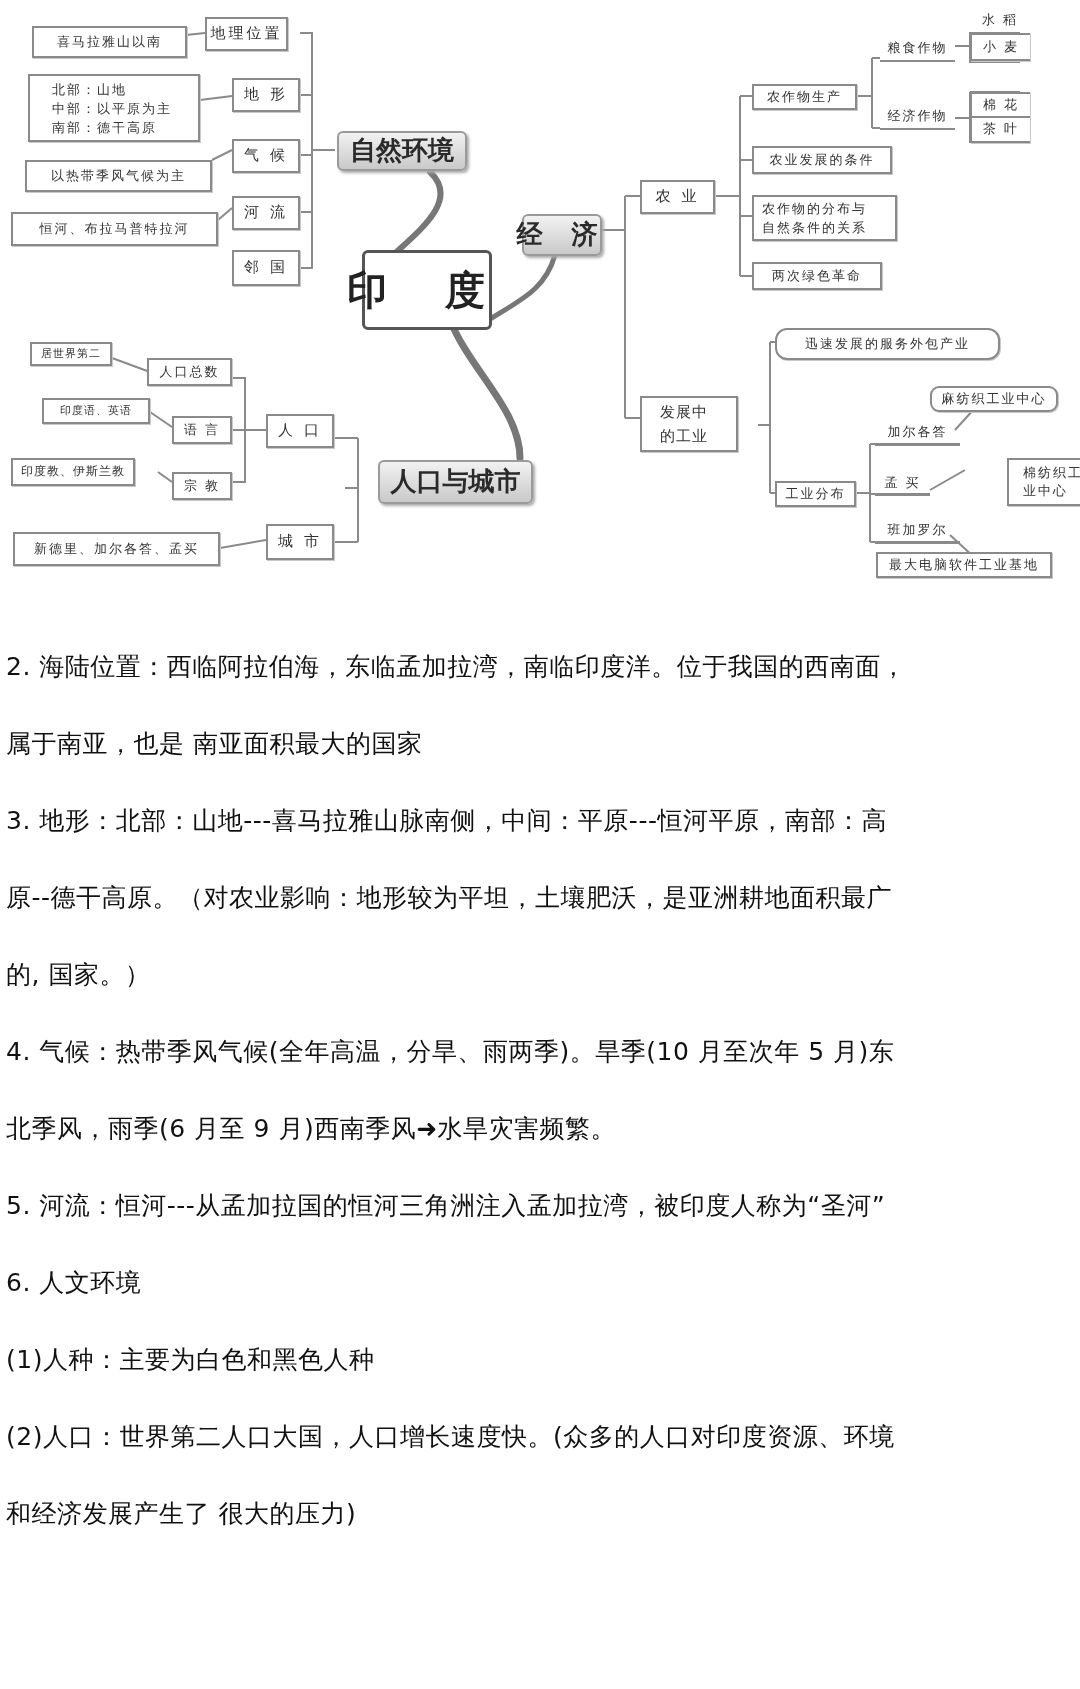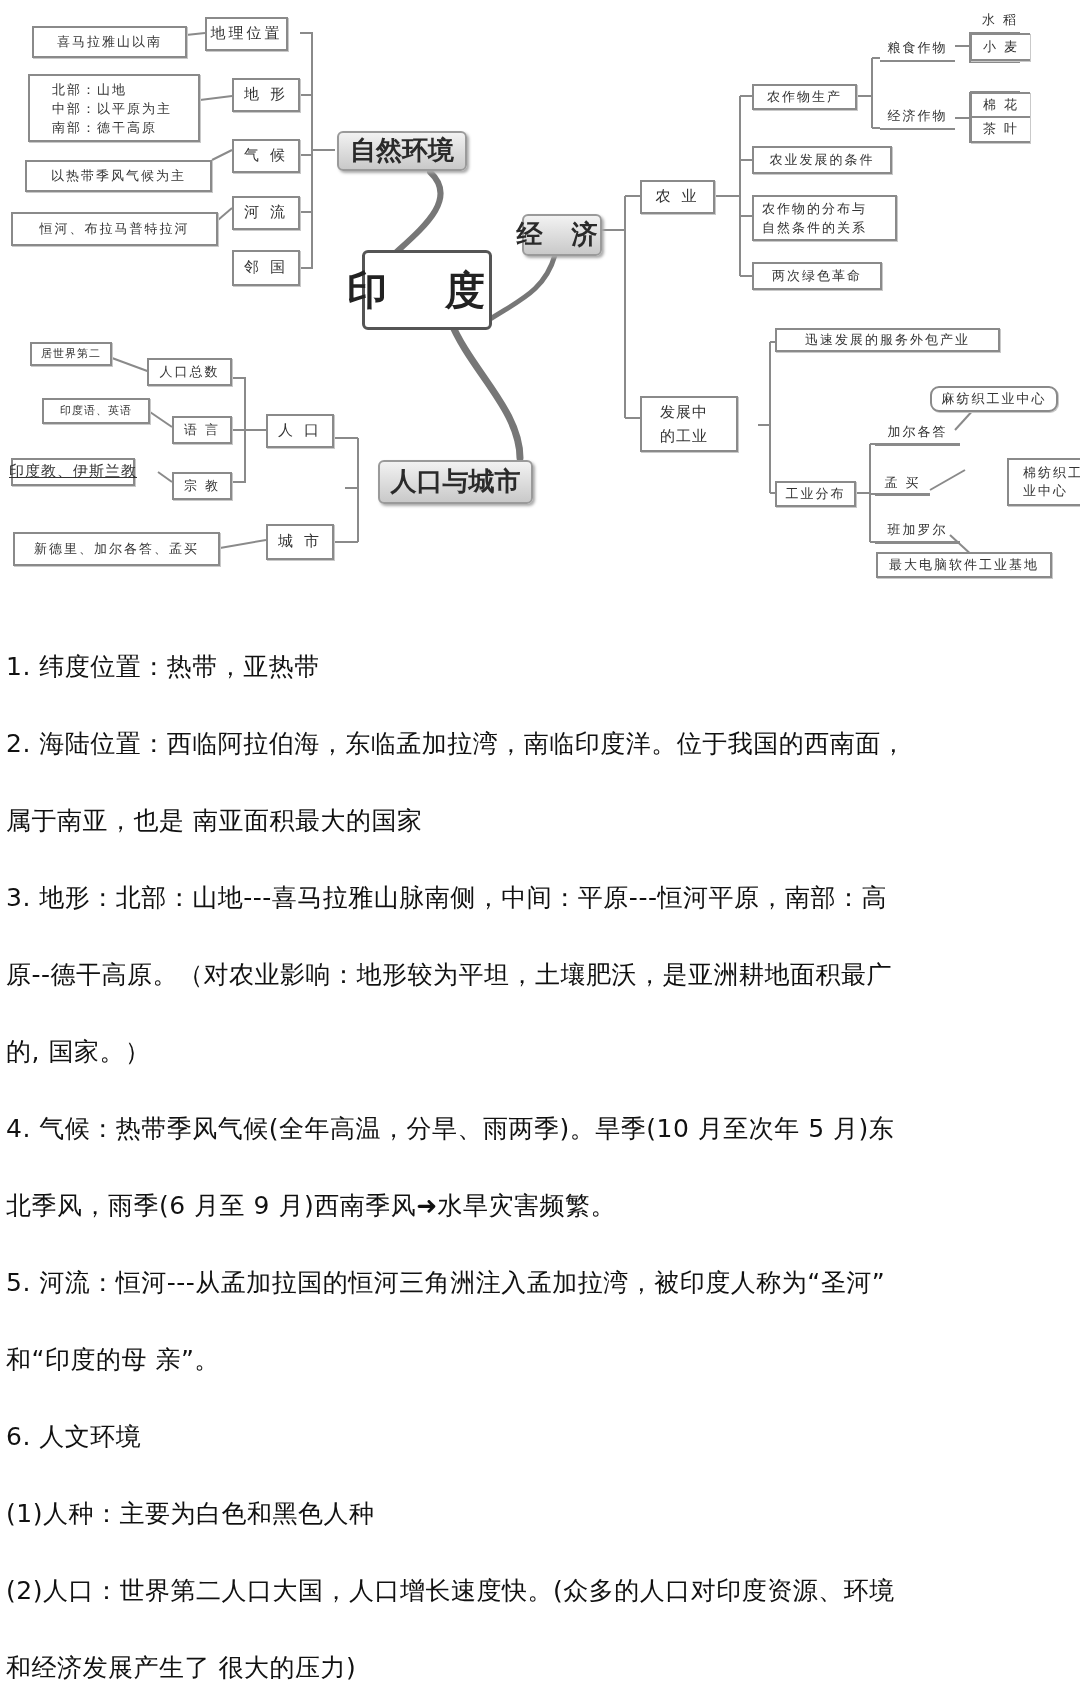--- a/index.html
+++ b/index.html
@@ -134,51 +134,49 @@
   <div class="node n-small multi" style="left:752px; top:195px; width:145px; height:46px; line-height:19px; padding-left:8px;text-align:center;">
     <span>农作物的分布与</span>
     <span>自然条件的关系</span>
   </div>
   <div class="node n-small" style="left:752px; top:262px; width:130px; height:28px;">两次绿色革命</div>
 
   <div class="node n-leaf multi" style="left:640px; top:396px; width:98px; height:56px; padding-left:18px; line-height:24px; letter-spacing:1px;">
     <span>发展中</span>
     <span>的工业</span>
   </div>
-  <div class="node n-small" style="left:775px; top:328px; width:225px; height:24px;">迅速发展的服务外包产业</div>
+  <div class="node n-small" style="left:775px; top:328px; width:225px; height:32px;border-radius:12px;">迅速发展的服务外包产业</div>
   <div class="node n-small" style="left:775px; top:481px; width:81px; height:26px;">工业分布</div>
   <div class="node n-small n-plain" style="left:875px; top:420px; width:85px; height:26px;">加尔各答</div>
   <div class="node n-small" style="left:930px; top:386px; width:128px; height:26px;border-radius:9px;">麻纺织工业中心</div>
   <div class="node n-small n-plain" style="left:875px; top:472px; width:55px; height:24px;text-align:right;">孟 买</div>
   <div class="node n-small multi" style="left:964px; top:458px; width:82px; height:48px; line-height:18px; padding-left:14px;margin-left:43px;">
     <span>棉纺织工</span>
     <span>业中心</span>
   </div>
   <div class="node n-small n-plain" style="left:875px; top:518px; width:85px; height:26px;">班加罗尔</div>
   <div class="node n-small" style="left:876px; top:552px; width:176px; height:26px;">最大电脑软件工业基地</div>
 
   <div class="node n-leaf" style="left:266px; top:414px; width:68px; height:34px;">人 口</div>
   <div class="node n-small" style="left:147px; top:358px; width:85px; height:28px;">人口总数</div>
   <div class="node n-small" style="left:30px; top:342px; width:82px; height:24px; font-size:11px; letter-spacing:1px;">居世界第二</div>
   <div class="node n-small" style="left:172px; top:416px; width:60px; height:28px;">语 言</div>
   <div class="node n-small" style="left:42px; top:398px; width:108px; height:26px; font-size:11px; letter-spacing:1px;">印度语、英语</div>
   <div class="node n-small" style="left:172px; top:472px; width:60px; height:28px;">宗 教</div>
-  <div class="node n-small" style="left:11px; top:458px; width:124px; height:28px; font-size:15px; letter-spacing:1px;text-decoration:underline;">印度教、伊斯兰教</div>
+  <div class="node n-small" style="left:11px; top:458px; width:124px; height:28px; font-size:12px; letter-spacing:1px;">印度教、伊斯兰教</div>
   <div class="node n-leaf" style="left:266px; top:524px; width:68px; height:36px;">城 市</div>
   <div class="node n-small" style="left:13px; top:532px; width:207px; height:34px;">新德里、加尔各答、孟买</div>
 </div>
 
 <div id="content">
-  <p class="para">1. 纬度位置：热带，亚热带</p>
   <p class="para">2. 海陆位置：西临阿拉伯海，东临孟加拉湾，南临印度洋。位于我国的西南面，</p>
   <p class="para">属于南亚，也是 南亚面积最大的国家</p>
   <p class="para">3. 地形：北部：山地---喜马拉雅山脉南侧，中间：平原---恒河平原，南部：高</p>
   <p class="para">原--德干高原。（对农业影响：地形较为平坦，土壤肥沃，是亚洲耕地面积最广</p>
   <p class="para">的, 国家。）</p>
   <p class="para">4. 气候：热带季风气候(全年高温，分旱、雨两季)。旱季(10 月至次年 5 月)东</p>
   <p class="para">北季风，雨季(6 月至 9  月)西南季风➜水旱灾害频繁。</p>
   <p class="para">5. 河流：恒河---从孟加拉国的恒河三角洲注入孟加拉湾，被印度人称为“圣河”</p>
-  <p class="para">和“印度的母 亲”。</p>
   <p class="para">6. 人文环境</p>
   <p class="para">(1)人种：主要为白色和黑色人种</p>
   <p class="para">(2)人口：世界第二人口大国，人口增长速度快。(众多的人口对印度资源、环境</p>
   <p class="para">和经济发展产生了 很大的压力)</p>
 </div>
 
 </body></html>

